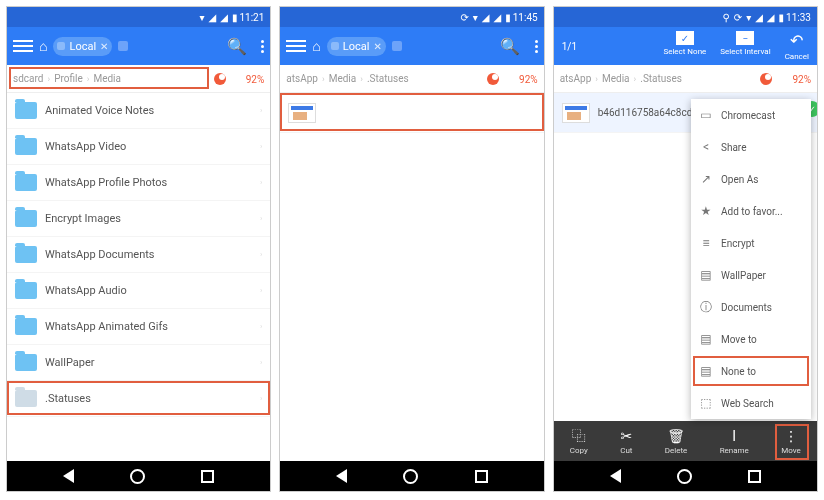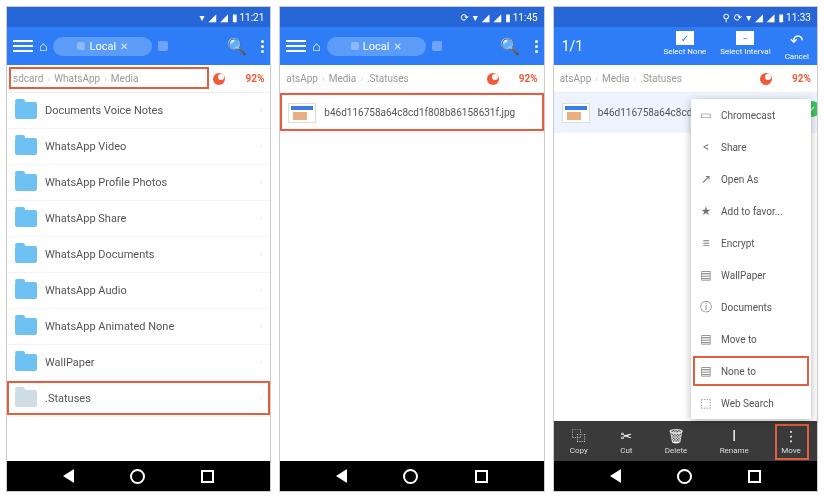--- a/index.html
+++ b/index.html
@@ -4,34 +4,34 @@
 <style>
   * { box-sizing: border-box; margin: 0; padding: 0; font-family: Roboto, Arial, sans-serif; }
   body { background: #fff; width: 824px; height: 500px; display: flex; gap: 8px; padding: 6px; }
   .phone { width: 266px; height: 486px; background: #fff; border: 1px solid #ccc; display: flex; flex-direction: column; position: relative; overflow: hidden; }
   .statusbar { background: #2666d6; height: 20px; color: #fff; display: flex; justify-content: flex-end; align-items: center; padding: 0 6px; font-size: 10px; gap: 2px; }
   .statusbar .ico { font-size: 10px; margin-left: 2px; }
   .appbar { background: #2e7cf6; height: 38px; display: flex; align-items: center; padding: 0 6px; gap: 6px; color: #fff; }
   .hamburger { width: 20px; display: flex; flex-direction: column; gap: 3px; }
   .hamburger span { height: 2px; background: #fff; }
   .homeico { font-size: 14px; }
-  .chip { background: #5a9cf8; border-radius: 12px; padding: 3px 24px; font-size: 11px; display: flex; align-items: center; gap: 4px; }
+  .chip { background: #5a9cf8; border-radius: 12px; padding: 3px 4px; font-size: 11px; display: flex; align-items: center; gap: 4px; }
   .chip .dot { width: 8px; height: 8px; background: rgba(255,255,255,0.3); border-radius: 2px; }
   .chip .x { font-size: 10px; opacity: .8; }
   .appbar .spacer { flex: 1; }
   .appbar .search { font-size: 16px; }
   .appbar .dots span { display: block; width: 3px; height: 3px; background: #fff; border-radius: 50%; margin: 2px 0; }
   .selection-bar { background: #2e7cf6; height: 38px; display: flex; align-items: center; padding: 0 8px; color: #fff; justify-content: space-between; }
-  .selection-bar .count { font-size: 14px; }
+  .selection-bar .count { font-size: 10px; }
   .sel-actions { display: flex; gap: 14px; }
   .sel-action { display: flex; flex-direction: column; align-items: center; font-size: 8px; gap: 2px; }
   .sel-action .box { width: 18px; height: 14px; background: #fff; display: flex; align-items: center; justify-content: center; color: #2e7cf6; font-size: 10px; }
   .breadcrumb { height: 28px; display: flex; align-items: center; padding: 0 6px; font-size: 10px; color: #999; gap: 4px; border-bottom: 1px solid #eee; position: relative; }
   .breadcrumb .chev { color: #ccc; font-size: 9px; }
-  .breadcrumb .pct { margin-left: auto; color: #f15a3a; font-size: 10px; display: flex; align-items: flex-start; gap: 20px; font-weight: bold; }
+  .breadcrumb .pct { margin-left: auto; color: #f15a3a; font-size: 10px; display: flex; align-items: flex-end; gap: 20px; }
   .breadcrumb .pctico { width: 12px; height: 12px; background: #f15a3a; border-radius: 50%; position: relative; }
   .breadcrumb .pctico::after { content: ""; position: absolute; width: 6px; height: 6px; background: #fff; border-radius: 50%; top: 1px; right: 1px; }
   .hi-box { position: absolute; border: 2px solid #e15e3f; pointer-events: none; }
   .list { flex: 1; overflow: hidden; background: #fff; }
   .row { height: 36px; display: flex; align-items: center; padding: 0 8px; gap: 8px; font-size: 11px; color: #555; border-bottom: 1px solid #f4f4f4; position: relative; }
   .row.sel { background: #eef4ff; }
   .folder { width: 22px; height: 17px; background: #6ec2f3; border-radius: 2px; position: relative; }
   .folder::before { content: ""; position: absolute; width: 10px; height: 3px; background: #6ec2f3; border-radius: 2px 2px 0 0; top: -3px; left: 0; }
   .folder.dim { background: #cfdce6; }
   .folder.dim::before { background: #cfdce6; }
@@ -80,62 +80,62 @@
     <div class="dots" style="margin-left:8px">
         <span></span>
         <span></span>
         <span></span>
       </div>
   </div>
   <div class="breadcrumb">
     <div class="hi-box" style="left:2px;top:2px;width:200px;height:22px"></div>
     <span>sdcard</span>
     <span class="chev">›</span>
-    <span>WhatsApp</span>
+    <span>Profile</span>
     <span class="chev">›</span>
     <span>Media</span>
     <div class="pct">
         <span class="pctico"></span>
         <span>92%</span>
       </div>
   </div>
   <div class="list">
     <div class="row">
         <div class="folder"></div>
-        <span>Documents Voice Notes</span>
+        <span>Animated Voice Notes</span>
         <span class="rchev">›</span>
       </div>
     <div class="row">
         <div class="folder"></div>
         <span>WhatsApp Video</span>
         <span class="rchev">›</span>
       </div>
     <div class="row">
         <div class="folder"></div>
         <span>WhatsApp Profile Photos</span>
         <span class="rchev">›</span>
       </div>
     <div class="row">
         <div class="folder"></div>
-        <span>WhatsApp Share</span>
+        <span>Encrypt Images</span>
         <span class="rchev">›</span>
       </div>
     <div class="row">
         <div class="folder"></div>
         <span>WhatsApp Documents</span>
         <span class="rchev">›</span>
       </div>
     <div class="row">
         <div class="folder"></div>
         <span>WhatsApp Audio</span>
         <span class="rchev">›</span>
       </div>
     <div class="row">
         <div class="folder"></div>
-        <span>WhatsApp Animated None</span>
+        <span>WhatsApp Animated Gifs</span>
         <span class="rchev">›</span>
       </div>
     <div class="row">
         <div class="folder"></div>
         <span>WallPaper</span>
         <span class="rchev">›</span>
       </div>
     <div class="row" style="position:relative">
         <div class="hi-box" style="left:0;top:0;right:0;height:34px;width:auto"></div>
         <div class="folder dim"></div>
@@ -188,21 +188,20 @@
     <span>.Statuses</span>
     <div class="pct">
         <span class="pctico"></span>
         <span>92%</span>
       </div>
   </div>
   <div class="list">
     <div class="row" style="position:relative;height:40px">
       <div class="hi-box" style="left:0;top:0;right:0;height:38px;width:auto"></div>
       <div class="thumb"></div>
-      <span style="font-size:10px">b46d116758a64c8cd1f808b86158631f.jpg</span>
     </div>
   </div>
   <div class="navbar">
     <div class="nav-tri"></div>
     <div class="nav-circ"></div>
     <div class="nav-sq"></div>
   </div>
 </div>
 
 <div class="phone">

